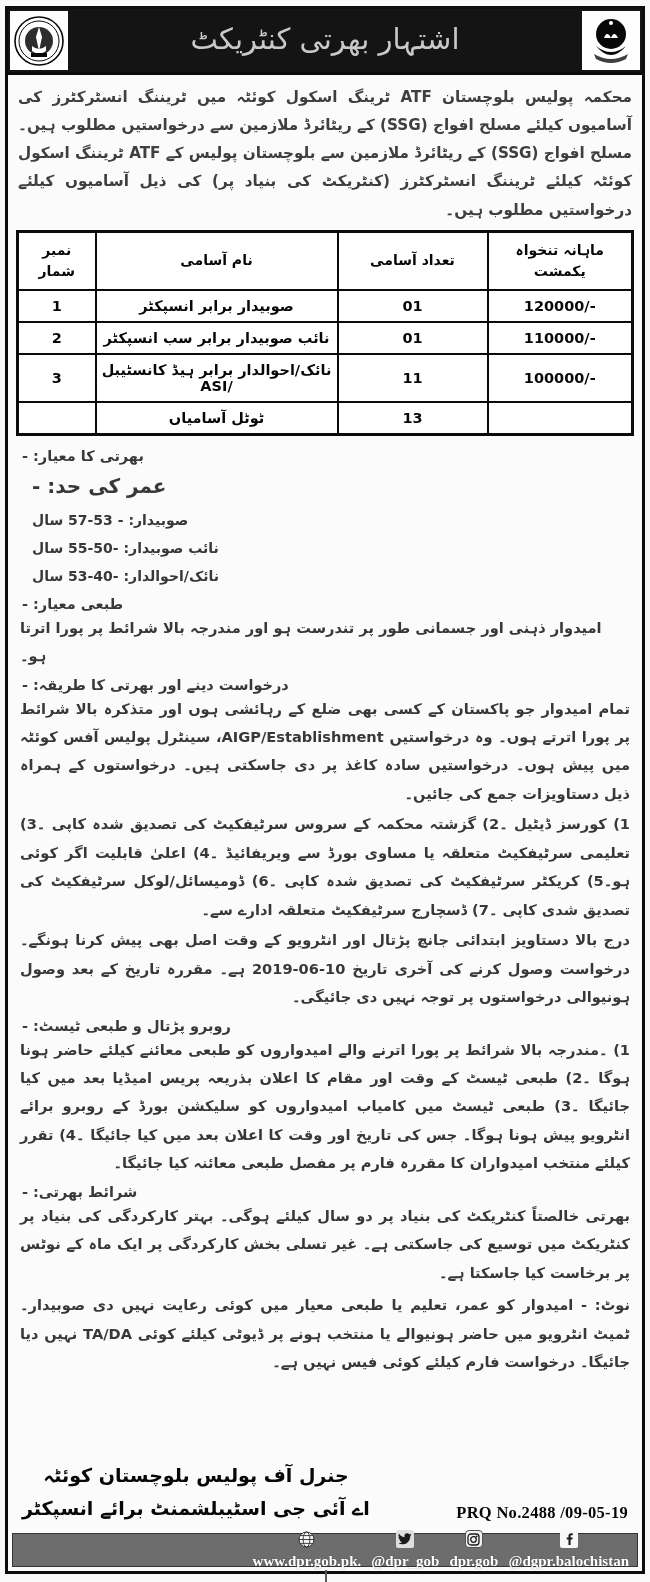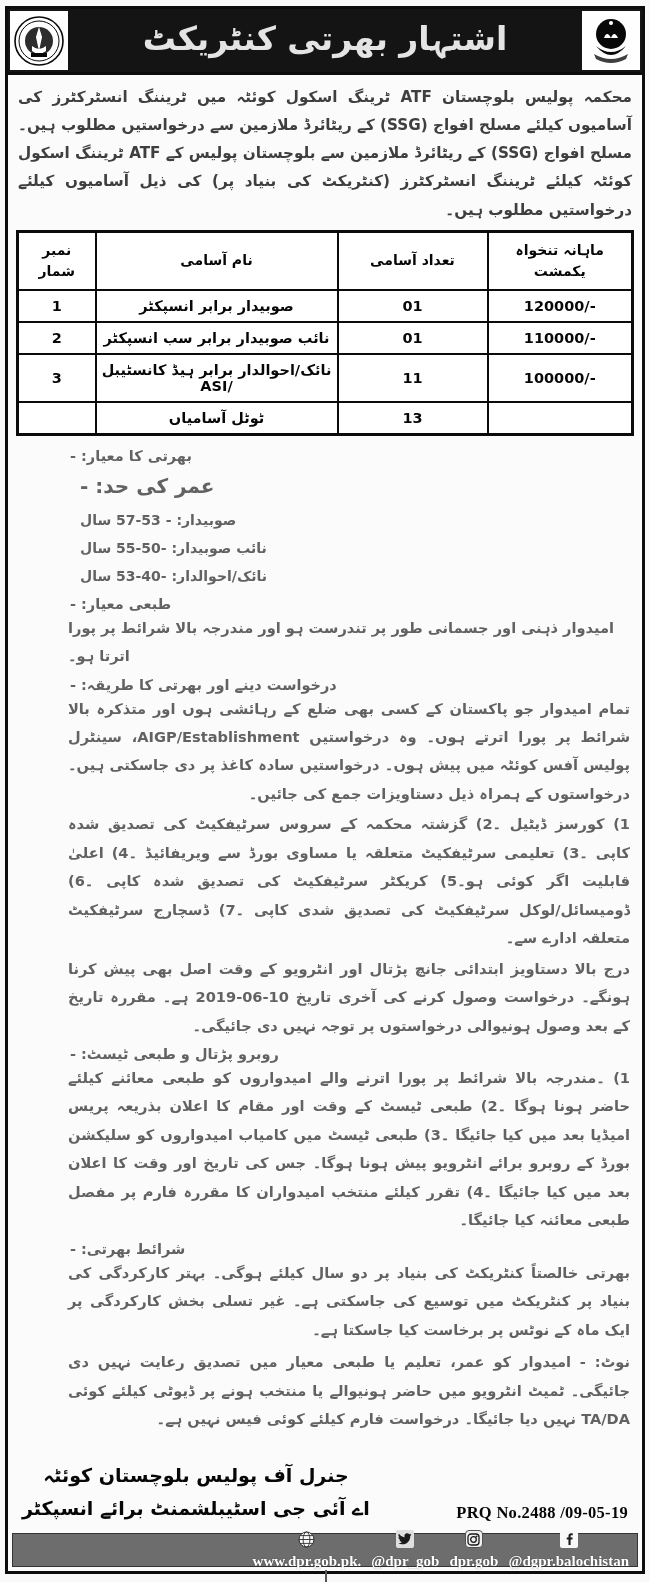--- a/index.html
+++ b/index.html
@@ -37,23 +37,23 @@
   }
   .logo-box {
     width: 62px; flex: none;
     background: #f6f5f1;
     display: flex; align-items: center; justify-content: center;
     border: 2px solid #1c1c1c;
   }
   .header-title {
     flex: 1;
     display: flex; align-items: center; justify-content: center;
-    color: #bef264;
-    font-size: 33px;
-    font-weight: bold;
+    color: #7dd3fc;
+    font-size: 29px;
+    font-weight: normal;
     letter-spacing: 0.5px;
     padding-bottom: 4px;
     font-family: "DejaVu Sans", sans-serif;
   }
 
   
   .intro {
     padding: 8px 10px 4px 10px;
     font-size: 15.2px;
     line-height: 1.85;
@@ -97,22 +97,21 @@
     font-size: 16px;
     direction: ltr;
   }
   td.title-col { font-size: 14.5px; }
   tr.total-row td { font-weight: bold; }
 
   
   .body-sec {
     padding: 2px 10px 0 10px;
     font-family: "DejaVu Sans", sans-serif;
-    color: #15803d;
-    margin-left: 48px;
+    color: #b91c1c;
   }
   .sec-head {
     font-size: 14.5px;
     font-weight: bold;
     text-align: left;
     margin: 6px 0 2px 0;
     padding-left: 4px;
   }
 
   .two-col {
@@ -309,21 +308,21 @@
       <div class="para">تمام امیدوار جو پاکستان کے کسی بھی ضلع کے رہائشی ہوں اور متذکرہ بالا شرائط پر پورا اترتے ہوں۔ وہ درخواستیں AIGP/Establishment، سینٹرل پولیس آفس کوئٹہ میں پیش ہوں۔ درخواستیں سادہ کاغذ پر دی جاسکتی ہیں۔ درخواستوں کے ہمراہ ذیل دستاویزات جمع کی جائیں۔</div>
       <div class="para">1) کورسز ڈیٹیل ۔2) گزشتہ محکمہ کے سروس سرٹیفکیٹ کی تصدیق شدہ کاپی ۔3) تعلیمی سرٹیفکیٹ متعلقہ یا مساوی بورڈ سے ویریفائیڈ ۔4) اعلیٰ قابلیت اگر کوئی ہو۔5) کریکٹر سرٹیفکیٹ کی تصدیق شدہ کاپی ۔6) ڈومیسائل/لوکل سرٹیفکیٹ کی تصدیق شدی کاپی ۔7) ڈسچارج سرٹیفکیٹ متعلقہ ادارے سے۔</div>
       <div class="para">درج بالا دستاویز ابتدائی جانچ پڑتال اور انٹرویو کے وقت اصل بھی پیش کرنا ہونگے۔ درخواست وصول کرنے کی آخری تاریخ 10-06-2019 ہے۔ مقررہ تاریخ کے بعد وصول ہونیوالی درخواستوں پر توجہ نہیں دی جائیگی۔</div>
 
       <div class="sec-head">روبرو پڑتال و طبعی ٹیسٹ: -</div>
       <div class="para">1) ۔مندرجہ بالا شرائط پر پورا اترنے والے امیدواروں کو طبعی معائنے کیلئے حاضر ہونا ہوگا ۔2) طبعی ٹیسٹ کے وقت اور مقام کا اعلان بذریعہ پریس امیڈیا بعد میں کیا جائیگا ۔3) طبعی ٹیسٹ میں کامیاب امیدواروں کو سلیکشن بورڈ کے روبرو برائے انٹرویو پیش ہونا ہوگا۔ جس کی تاریخ اور وقت کا اعلان بعد میں کیا جائیگا ۔4) تقرر کیلئے منتخب امیدواران کا مقررہ فارم پر مفصل طبعی معائنہ کیا جائیگا۔</div>
 
       <div class="sec-head">شرائط بھرتی: -</div>
       <div class="para">بھرتی خالصتاً کنٹریکٹ کی بنیاد پر دو سال کیلئے ہوگی۔ بہتر کارکردگی کی بنیاد پر کنٹریکٹ میں توسیع کی جاسکتی ہے۔ غیر تسلی بخش کارکردگی پر ایک ماہ کے نوٹس پر برخاست کیا جاسکتا ہے۔</div>
 
-      <div class="para note">نوٹ: - امیدوار کو عمر، تعلیم یا طبعی معیار میں تصدیق رعایت نہیں دی جائیگی۔ ٹمیٹ انٹرویو میں حاضر ہونیوالے یا منتخب ہونے پر ڈیوٹی کیلئے کوئی TA/DA نہیں دیا جائیگا۔ درخواست فارم کیلئے کوئی فیس نہیں ہے۔</div>
+      <div class="para note">نوٹ: - امیدوار کو عمر، تعلیم یا طبعی معیار میں کوئی رعایت نہیں دی صوبیدار۔ ٹمیٹ انٹرویو میں حاضر ہونیوالے یا منتخب ہونے پر ڈیوٹی کیلئے کوئی TA/DA نہیں دیا جائیگا۔ درخواست فارم کیلئے کوئی فیس نہیں ہے۔</div>
     </div>
 
     <div class="sign-block">
       <div class="prq">PRQ  No.2488  /09-05-19</div>
       <div class="sign-text">
         <div>جنرل آف پولیس بلوچستان کوئٹہ</div>
         <div>اے آئی جی اسٹیبلشمنٹ برائے انسپکٹر</div>
       </div>
     </div>
 

